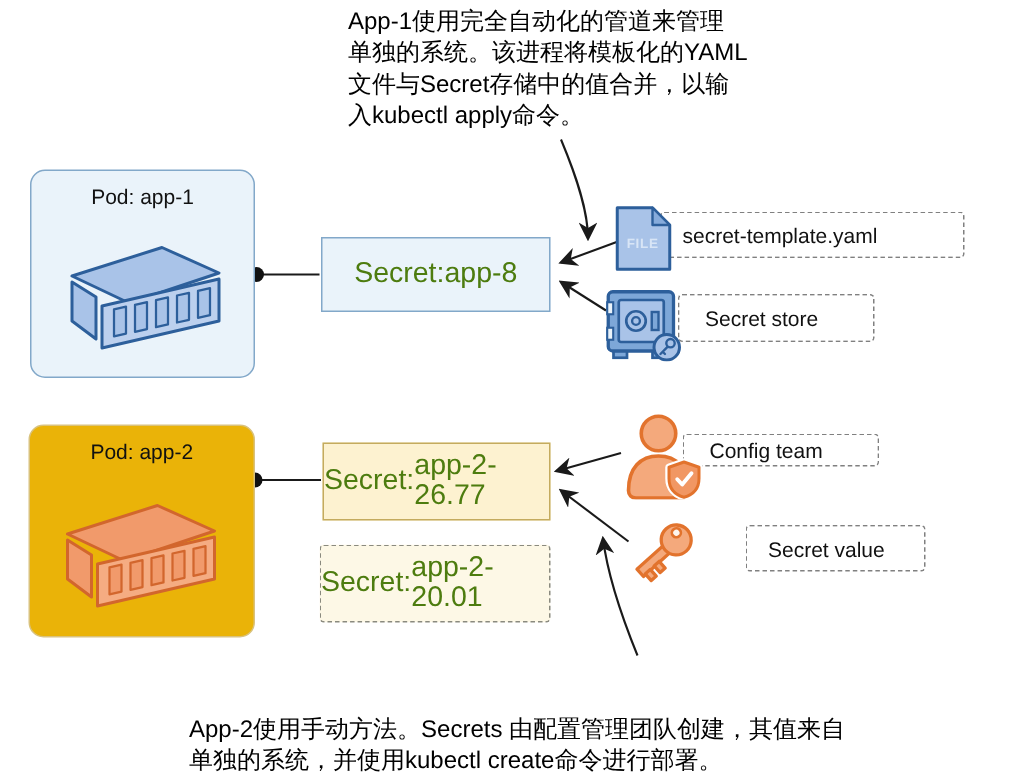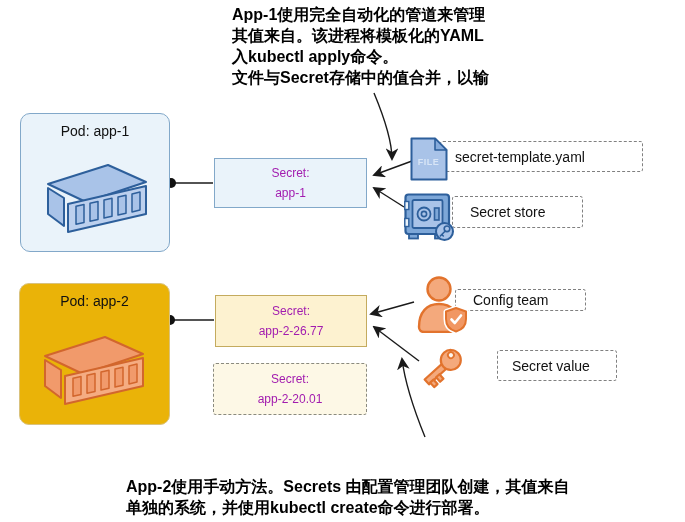--- a/index.html
+++ b/index.html
@@ -1,31 +1,31 @@
 <!DOCTYPE html>
 <html><head>
 <meta charset="utf-8">
 <style>
   html,body{margin:0;padding:0;background:#fff;}
   .canvas{position:relative;width:685px;height:522px;background:#ffffff;
           font-family:"Liberation Sans",sans-serif;overflow:hidden;}
   .overlay{position:absolute;left:0;top:0;width:685px;height:522px;z-index:1;}
 
-  .note{position:absolute;font-weight:bold;font-size:16px;line-height:21px;color:#000;z-index:2;white-space:nowrap;}
+  .note{position:absolute;font-weight:normal;font-size:16px;line-height:21px;color:#000;z-index:2;white-space:nowrap;}
   .note-top{left:232px;top:4px;}
   .note-bottom{left:126px;top:476px;}
 
   .pod{position:absolute;border-radius:10px;box-sizing:border-box;z-index:2;}
   .pod-app1{left:20px;top:113px;width:150px;height:139px;background:#eaf3fa;border:1.5px solid #82a8c9;}
   .pod-app2{left:19px;top:283px;width:151px;height:142px;background:#eab308;border:1.5px solid #d9c27d;}
   .pod-label{text-align:center;margin-top:9px;font-size:14px;color:#111;}
   .pod-icon{position:absolute;}
 
-  .secret-box{position:absolute;box-sizing:border-box;display:flex;flex-direction:column;
-              align-items:center;justify-content:center;font-size:12px;line-height:20px;color:#a21caf;z-index:2;}
+  .secret-box{position:absolute;box-sizing:border-box;display:flex;flex-direction:row;
+              align-items:center;justify-content:center;font-size:19px;line-height:20px;color:#4d7c0f;z-index:2;}
   .secret-app1{left:214px;top:158px;width:153px;height:50px;background:#eaf3fa;border:1.5px solid #82a8c9;}
   .secret-app2-current{left:215px;top:295px;width:152px;height:52px;background:#fdf2d0;border:1.5px solid #c4ab5e;}
   .secret-app2-old{left:213px;top:363px;width:154px;height:52px;background:#fdf8e6;border:1.5px dashed #8a8a7f;border-radius:3px;}
 
   .src-box{position:absolute;box-sizing:border-box;border:1.5px dashed #808080;border-radius:3px;
            display:flex;align-items:center;font-size:14px;color:#111;background:transparent;z-index:2;white-space:nowrap;}
   .box-yaml{left:440px;top:141px;width:203px;height:31px;padding-left:14px;}
   .box-store{left:452px;top:196px;width:131px;height:32px;padding-left:17px;}
   .box-team{left:455px;top:289px;width:131px;height:22px;padding-left:17px;}
   .box-value{left:465px;top:350px;width:120px;height:31px;padding-left:14px;margin-left:32px;}
@@ -60,23 +60,23 @@
       <path d="M414,302 L371,314" marker-end="url(#arrow)"></path>
       <path d="M419,361 L374,327" marker-end="url(#arrow)"></path>
       <path d="M425,437 C414,410 405,383 402,359" marker-end="url(#arrow)"></path>
     </g>
     <circle cx="171" cy="183" r="5" fill="#111"></circle>
     <circle cx="170" cy="320" r="5" fill="#111"></circle>
   </svg>
 
   <div class="note note-top">
     <div>App-1使用完全自动化的管道来管理</div>
-    <div>其值来自。该进程将模板化的YAML</div>
+    <div>单独的系统。该进程将模板化的YAML</div>
+    <div>文件与Secret存储中的值合并，以输</div>
     <div>入kubectl apply命令。</div>
-    <div>文件与Secret存储中的值合并，以输</div>
   </div>
 
   <div class="note note-bottom">
     <div>App-2使用手动方法。Secrets 由配置管理团队创建，其值来自</div>
     <div>单独的系统，并使用kubectl create命令进行部署。</div>
   </div>
 
   <div class="pod pod-app1">
     <div class="pod-label">Pod: app-1</div>
     <svg class="pod-icon blue" style="left:24px;top:48px;" width="104" height="72" viewBox="0 0 104 72">
@@ -108,21 +108,21 @@
         <path class="c-face c-slat" d="M45,41.2 L53,39.4 L53,57.4 L45,59.2 Z"></path>
         <path class="c-face c-slat" d="M59,38.1 L67,36.3 L67,54.3 L59,56.1 Z"></path>
         <path class="c-face c-slat" d="M73,35   L81,33.2 L81,51.2 L73,53 Z"></path>
         <path class="c-face c-slat" d="M87,31.9 L95,30.1 L95,48.1 L87,49.9 Z"></path>
       </g>
     </svg>
   </div>
 
   <div class="secret-box secret-app1">
     <div>Secret:</div>
-    <div>app-1</div>
+    <div>app-8</div>
   </div>
 
   <div class="secret-box secret-app2-current">
     <div>Secret:</div>
     <div>app-2-26.77</div>
   </div>
 
   <div class="secret-box secret-app2-old">
     <div>Secret:</div>
     <div>app-2-20.01</div>

